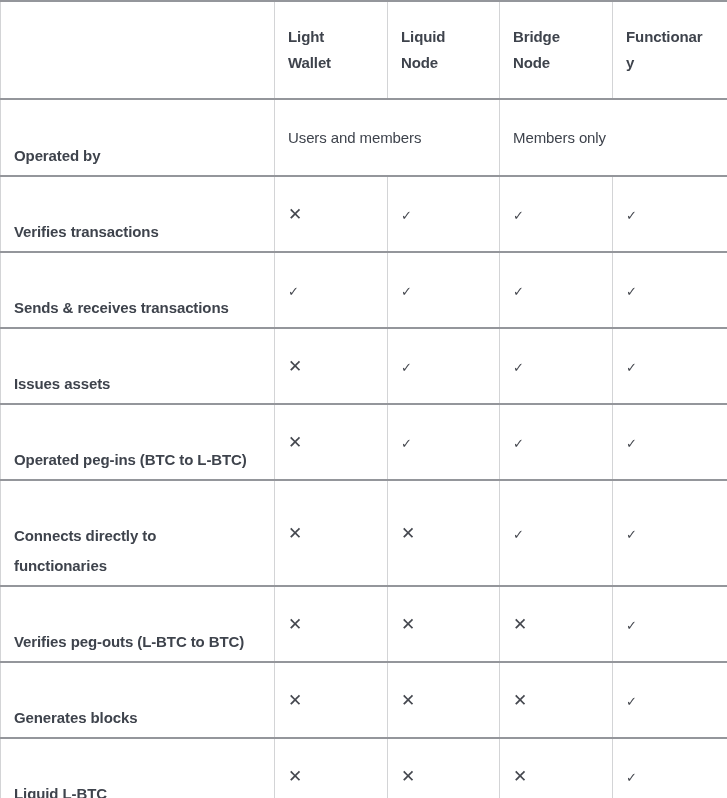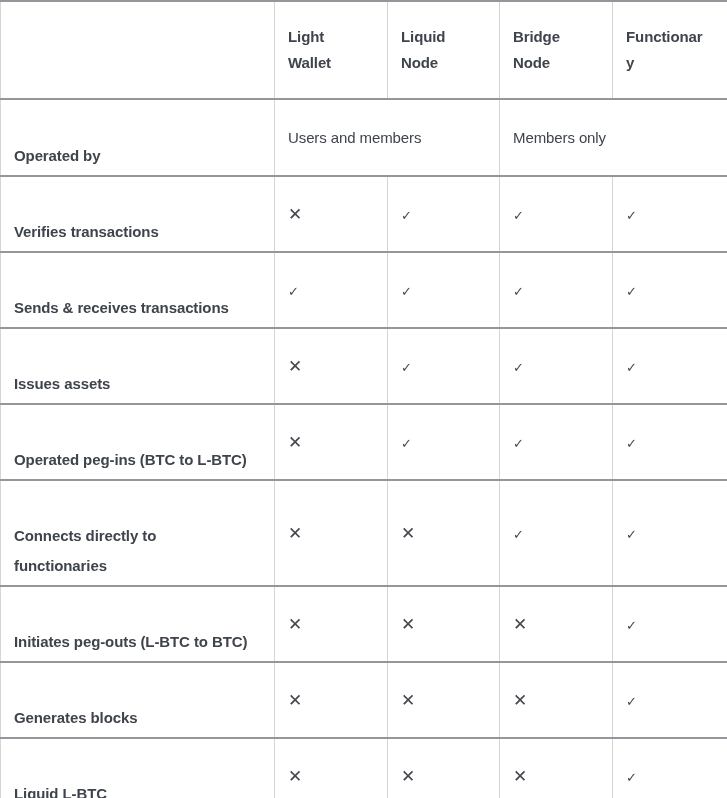--- a/index.html
+++ b/index.html
@@ -140,21 +140,21 @@
 
     <tr class="r-tall">
       <th class="rowlabel"><span class="lbl two-line">Connects directly to functionaries</span></th>
       <td class="markcell"><span class="glyph m-cross">✕</span></td>
       <td class="markcell"><span class="glyph m-cross">✕</span></td>
       <td class="markcell"><span class="glyph m-check">✓</span></td>
       <td class="markcell"><span class="glyph m-check">✓</span></td>
     </tr>
 
     <tr class="r-std">
-      <th class="rowlabel"><span class="lbl">Initiates peg-outs (L-BTC to BTC)</span></th>
+      <th class="rowlabel"><span class="lbl">Verifies peg-outs (L-BTC to BTC)</span></th>
       <td class="markcell"><span class="glyph m-cross">✕</span></td>
       <td class="markcell"><span class="glyph m-cross">✕</span></td>
       <td class="markcell"><span class="glyph m-cross">✕</span></td>
       <td class="markcell"><span class="glyph m-check">✓</span></td>
     </tr>
 
     <tr class="r-std">
       <th class="rowlabel"><span class="lbl">Generates blocks</span></th>
       <td class="markcell"><span class="glyph m-cross">✕</span></td>
       <td class="markcell"><span class="glyph m-cross">✕</span></td>

